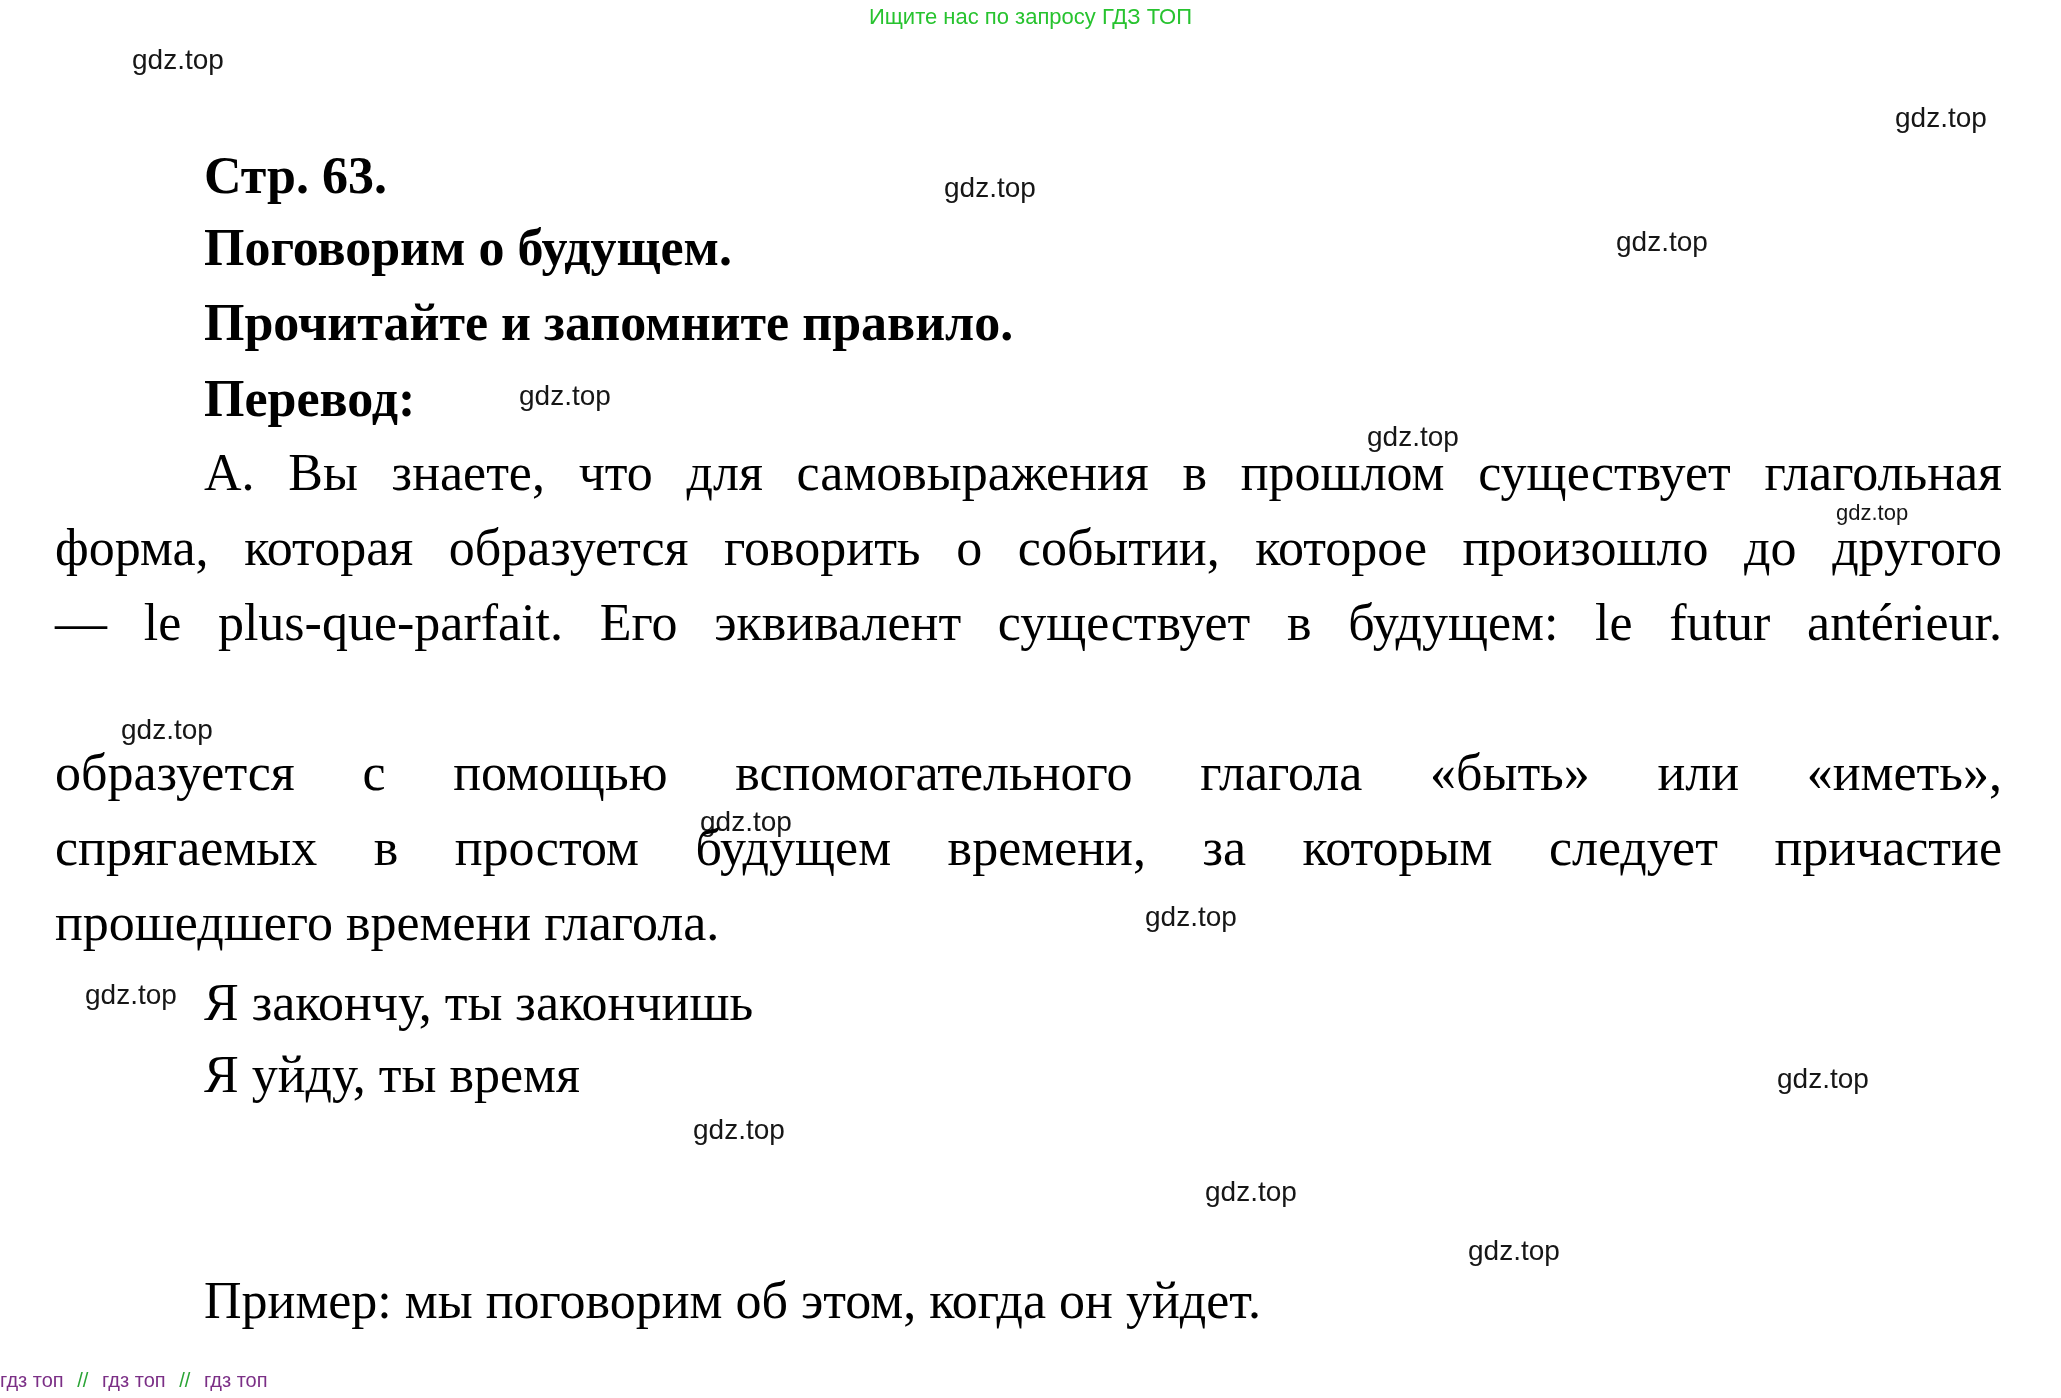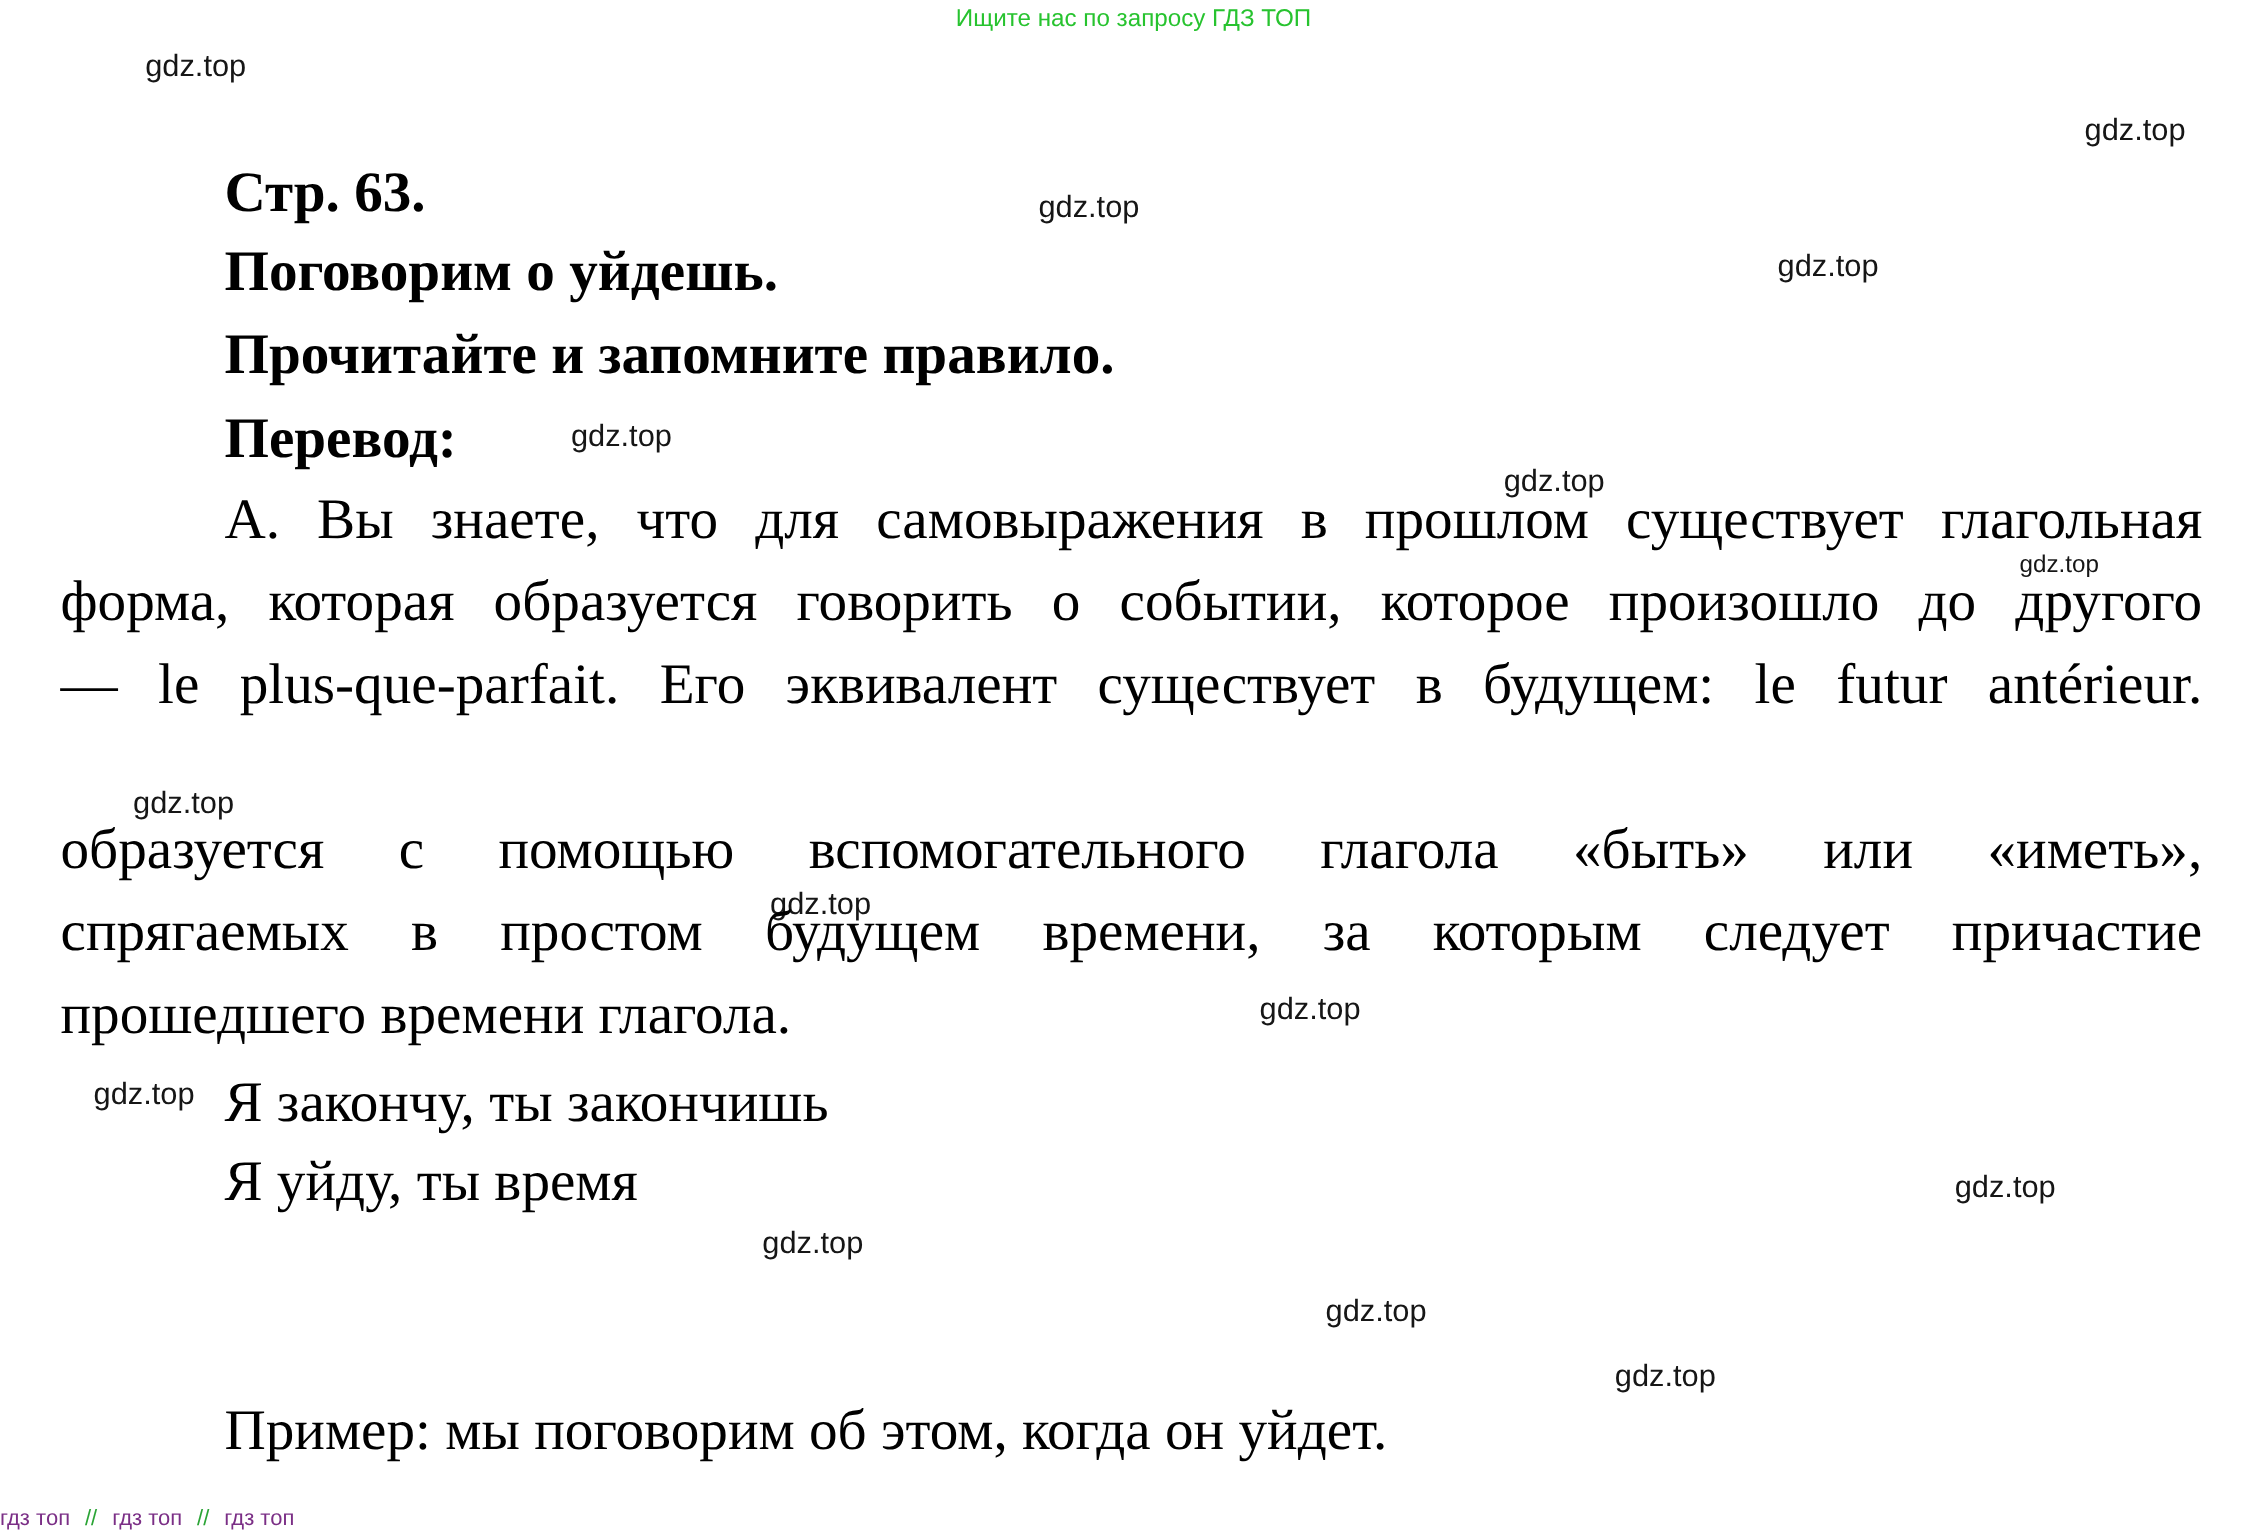--- a/index.html
+++ b/index.html
@@ -52,21 +52,21 @@
   <span class="wm" style="left:121px;  top:714px;">gdz.top</span>
   <span class="wm" style="left:700px;  top:806px;">gdz.top</span>
   <span class="wm" style="left:1145px; top:901px;">gdz.top</span>
   <span class="wm" style="left:85px;   top:979px;">gdz.top</span>
   <span class="wm" style="left:1777px; top:1063px;">gdz.top</span>
   <span class="wm" style="left:693px;  top:1114px;">gdz.top</span>
   <span class="wm" style="left:1205px; top:1176px;">gdz.top</span>
   <span class="wm" style="left:1468px; top:1235px;">gdz.top</span>
 
   <div class="line bold ind" style="top:146px;">Стр. 63.</div>
-  <div class="line bold ind" style="top:218px;">Поговорим о уйдешь.</div>
+  <div class="line bold ind" style="top:218px;">Поговорим о будущем.</div>
   <div class="line bold ind" style="top:293px;">Прочитайте и запомните правило.</div>
   <div class="line bold ind" style="top:369px;">Перевод:</div>
 
   <div class="line just ind" style="top:443px;">А. Вы знаете, что для самовыражения в прошлом существует глагольная</div>
   <div class="line just" style="top:518px;">форма, которая образуется говорить о событии, которое произошло до другого</div>
   <div class="line just" style="top:593px;">— le plus-que-parfait. Его эквивалент существует в будущем: le futur antérieur.</div>
 
   <div class="line just" style="top:743px;">образуется с помощью вспомогательного глагола «быть» или «иметь»,</div>
   <div class="line just" style="top:818px;">спрягаемых в простом будущем времени, за которым следует причастие</div>
   <div class="line" style="top:893px;">прошедшего времени глагола.</div>

